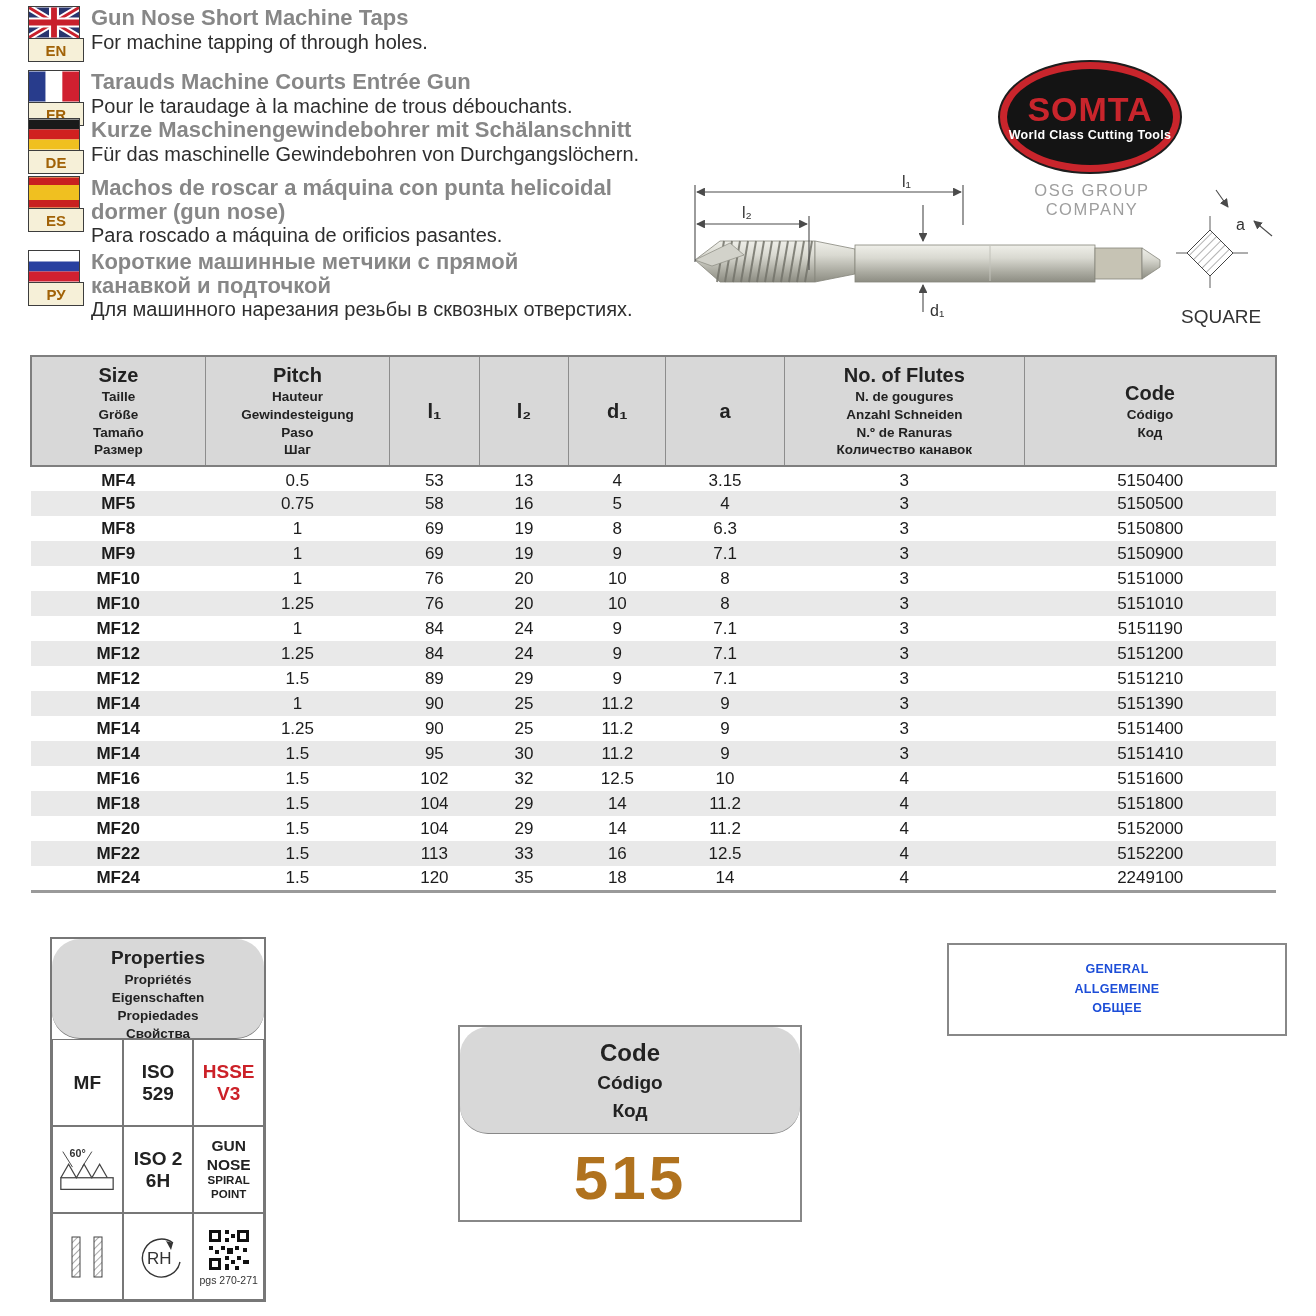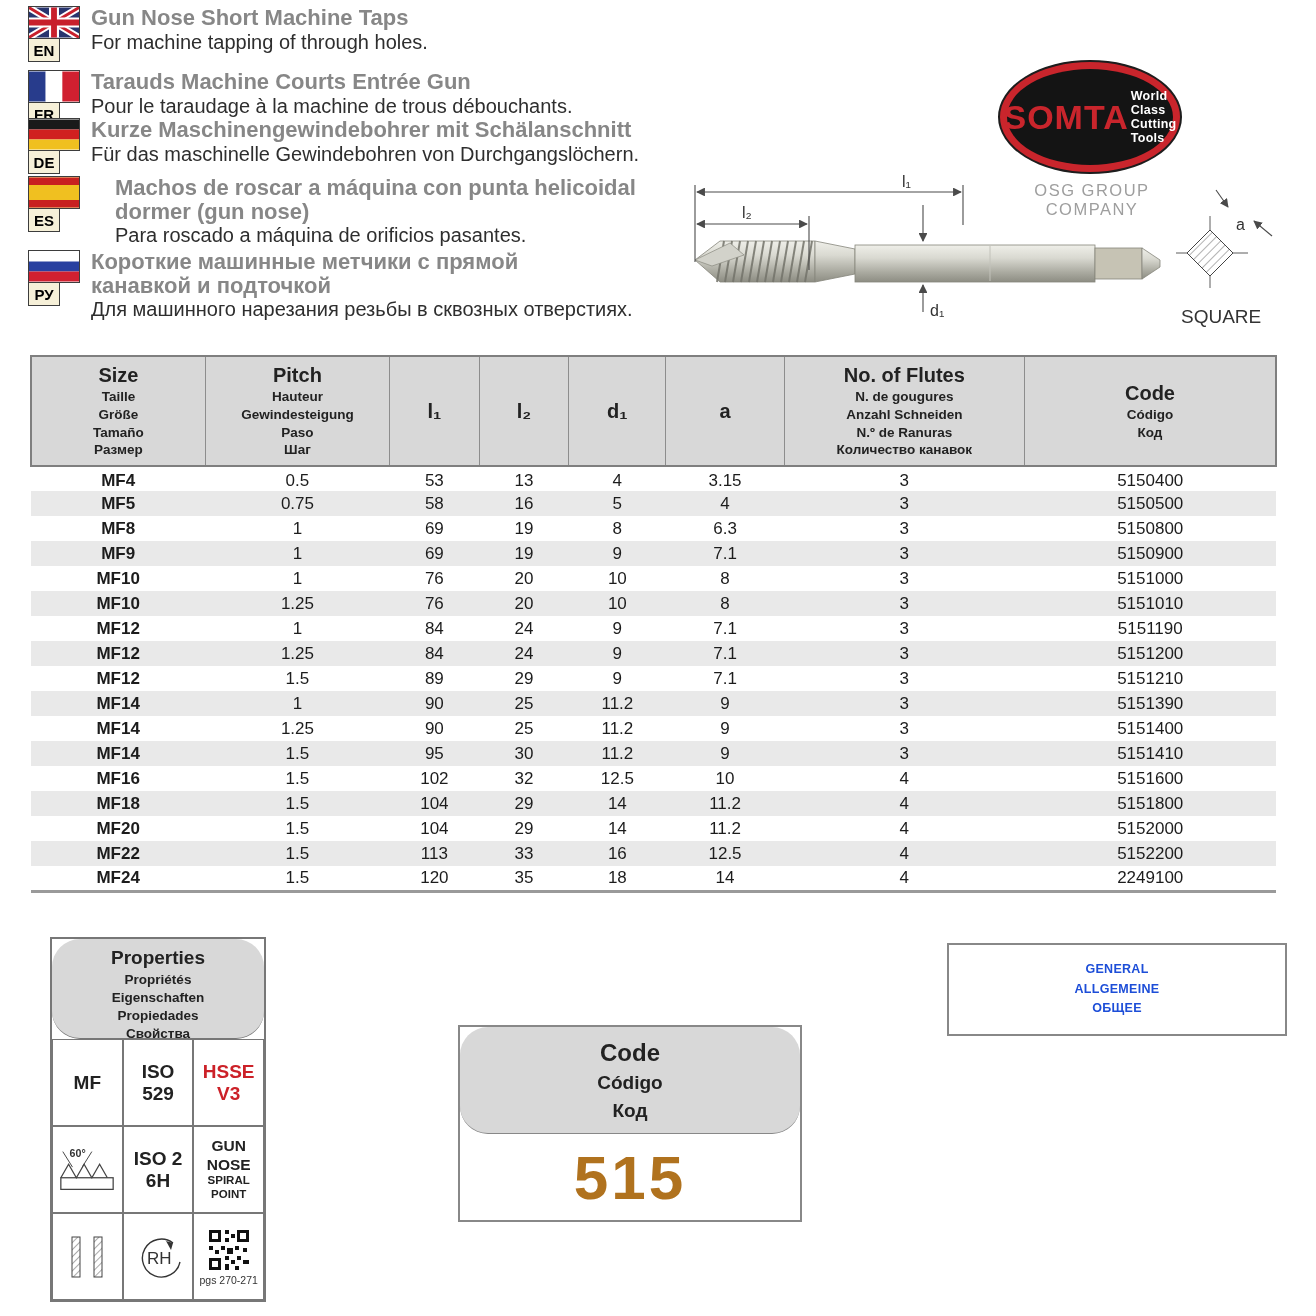--- a/index.html
+++ b/index.html
@@ -5,30 +5,30 @@
   * { margin:0; padding:0; box-sizing:border-box; }
   html,body { background:#fff; }
   body { font-family:"Liberation Sans","DejaVu Sans",sans-serif; color:#1c1c1c; }
   #page { position:relative; width:1316px; height:1316px; background:#fff; overflow:hidden; }
 
   
   .lang-row { position:absolute; left:28px; display:flex; gap:11px; }
   .flag-col { width:52px; flex:0 0 52px; }
   .flag-box { width:52px; height:33px; border:1.5px solid #3d3d3d; overflow:hidden; background:#fff; }
   .flag-box svg { display:block; width:100%; height:100%; }
-  .lang-code { width:32px; height:24px; margin-top:-1px; border:1.5px solid #3d3d3d; background:#f6f0d8;
-               font-weight:bold; font-size:15px; color:#000000; display:flex; align-items:center; justify-content:center; }
+  .lang-code { width:56px; height:24px; margin-top:-1px; border:1.5px solid #3d3d3d; background:#f6f0d8;
+               font-weight:bold; font-size:15px; color:#a16207; display:flex; align-items:center; justify-content:center; }
   .lang-text { width:600px; }
   .lang-title { font-weight:bold; font-size:22px; line-height:1.07; color:#878787; }
   .lang-desc  { font-size:20px; line-height:1.1; color:#2e2e2e; margin-top:1px; }
 
   
   .logo { position:absolute; left:998px; top:60px; width:184px; height:114px; border-radius:50%;
           background:#c9252c; border:2px solid #1d1d1d; display:flex; align-items:center; justify-content:center; }
-  .logo-inner { width:166px; height:96px; border-radius:50%; background:#141414; display:flex; flex-direction:row;
+  .logo-inner { width:166px; height:96px; border-radius:50%; background:#141414; display:flex; flex-direction:column;
                 align-items:center; justify-content:center; gap:2px; }
   .logo-name { color:#c9252c; font-weight:900; font-size:34px; letter-spacing:1px; line-height:1; }
   .logo-tag  { color:#fff; font-weight:bold; font-size:12.5px; letter-spacing:.3px; }
   .osg { position:absolute; left:1002px; top:181px; width:180px; text-align:center; color:#9e9e9e;
          font-size:16.5px; letter-spacing:1.5px; }
 
   
   .tap-svg { position:absolute; left:680px; top:170px; }
   .dim-text { font-size:16px; fill:#333; }
 
@@ -140,21 +140,21 @@
     <div class="flag-col">
       <div class="flag-box">
         <svg viewBox="0 0 60 36">
             <rect width="60" height="36" fill="#f0c020"></rect>
             <rect width="60" height="9" fill="#c82020"></rect>
             <rect y="27" width="60" height="9" fill="#c82020"></rect>
           </svg>
       </div>
       <div class="lang-code">ES</div>
     </div>
-    <div class="lang-text" style="width:560px;margin-left:24px;">
+    <div class="lang-text" style="width:560px;">
       <div class="lang-title">Machos de roscar a máquina con punta helicoidal dormer (gun nose)</div>
       <div class="lang-desc">Para roscado a máquina de orificios pasantes.</div>
     </div>
   </div>
 
   <div class="lang-row" style="top:250px;">
     <div class="flag-col">
       <div class="flag-box">
         <svg viewBox="0 0 60 36">
             <rect width="60" height="12" fill="#fff"></rect>

